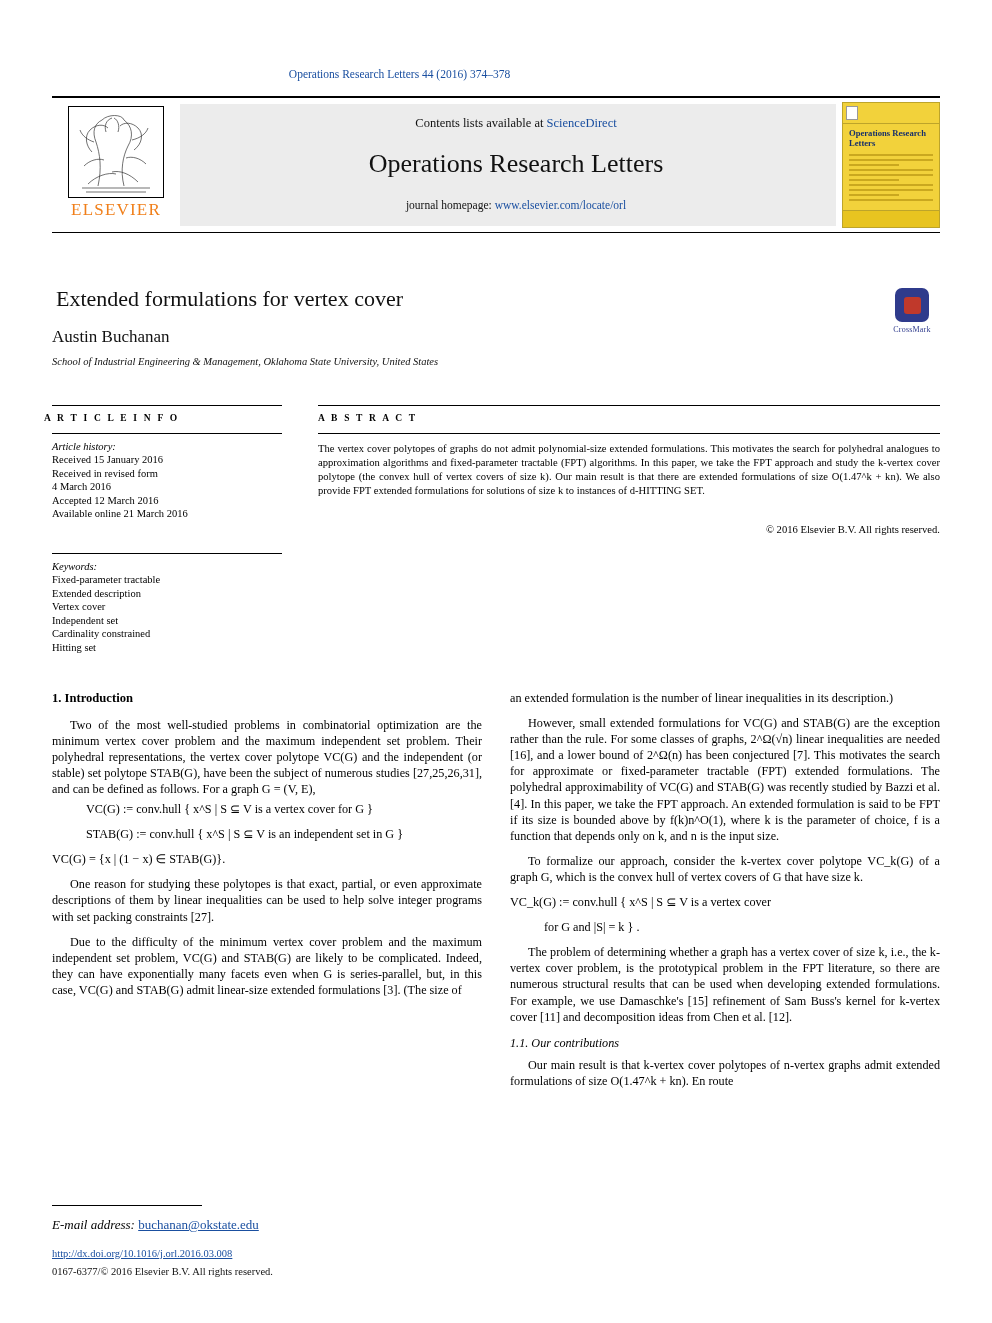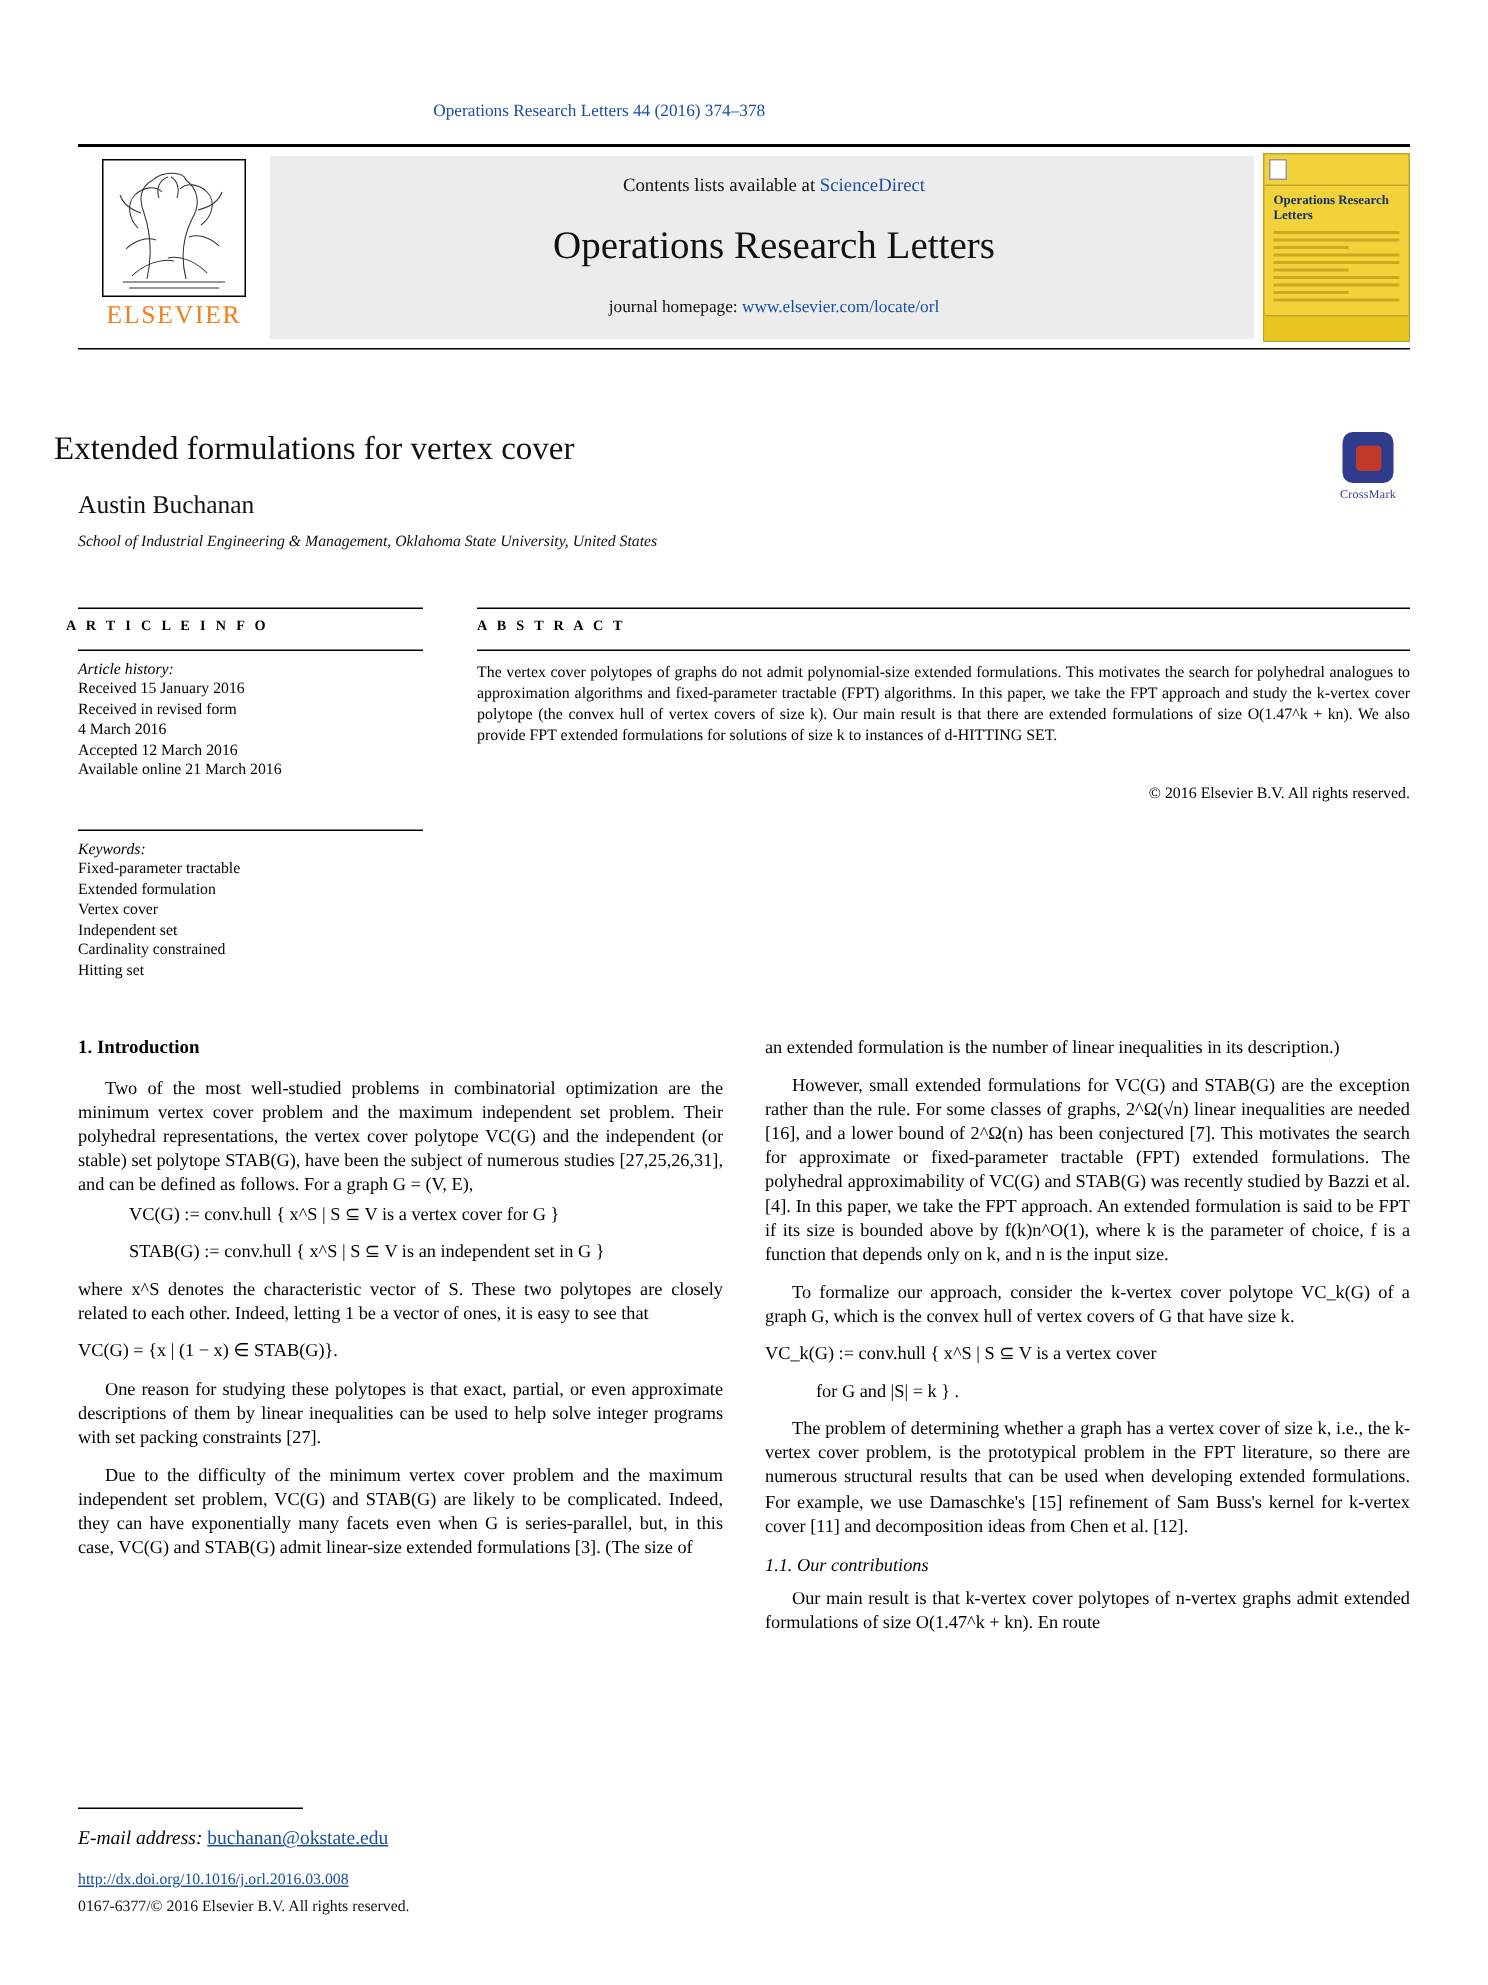--- a/index.html
+++ b/index.html
@@ -52,21 +52,21 @@
   .cov-title{
     font-size:8.6px;font-weight:bold;color:#17306b;padding:5px 6px 2px 6px;line-height:1.15;
   }
   .cov-lines{padding:3px 6px 0 6px;flex:1;}
   .cov-lines div{height:2px;background:#caa81f;margin-bottom:3px;}
   .cov-lines div.short{width:60%;}
   .cov-bottom{height:16px;background:#e8c420;border-top:1px solid #bda42a;}
 
   
   .title{
-    position:absolute;left:36px;top:286px;width:700px;
+    position:absolute;left:56px;top:286px;width:700px;
     font-size:22px;font-family:"Liberation Serif",serif;color:#111;
   }
   .author{
     position:absolute;left:52px;top:327px;font-size:17px;color:#111;
   }
   .affil{
     position:absolute;left:52px;top:356px;font-size:10.5px;font-style:italic;color:#111;
   }
   .crossmark{
     position:absolute;right:52px;top:288px;width:56px;height:56px;
@@ -218,36 +218,35 @@
     <div>Received in revised form</div>
     <div>4 March 2016</div>
     <div>Accepted 12 March 2016</div>
     <div>Available online 21 March 2016</div>
   </div>
 
   <div class="kw-rule"></div>
   <div class="kw">
     <div class="ttl">Keywords:</div>
     <div>Fixed-parameter tractable</div>
-    <div>Extended formulation</div>
+    <div>Extended description</div>
     <div>Vertex cover</div>
     <div>Independent set</div>
     <div>Cardinality constrained</div>
     <div>Hitting set</div>
   </div>
 
   <div class="abstract">The vertex cover polytopes of graphs do not admit polynomial-size extended formulations. This motivates the search for polyhedral analogues to approximation algorithms and fixed-parameter tractable (FPT) algorithms. In this paper, we take the FPT approach and study the k-vertex cover polytope (the convex hull of vertex covers of size k). Our main result is that there are extended formulations of size O(1.47^k + kn). We also provide FPT extended formulations for solutions of size k to instances of d-HITTING SET.</div>
   <div class="abs-copy">© 2016 Elsevier B.V. All rights reserved.</div>
 
   <div class="col col-l">
     <div class="sec">1.  Introduction</div>
     <p>Two of the most well-studied problems in combinatorial optimization are the minimum vertex cover problem and the maximum independent set problem. Their polyhedral representations, the vertex cover polytope VC(G) and the independent (or stable) set polytope STAB(G), have been the subject of numerous studies [27,25,26,31], and can be defined as follows. For a graph G = (V, E),</p>
     <div class="eq-ind">VC(G) := conv.hull { x^S | S ⊆ V is a vertex cover for G }</div>
     <div class="eq-ind">STAB(G) := conv.hull { x^S | S ⊆ V is an independent set in G }</div>
-    <p class="noind">where x^S denotes the characteristic vector of S. These two polytopes are closely related to each other. Indeed, letting 1 be a vector of ones, it is easy to see that</p>
     <div class="eq">VC(G) = {x | (1 − x) ∈ STAB(G)}.</div>
     <p>One reason for studying these polytopes is that exact, partial, or even approximate descriptions of them by linear inequalities can be used to help solve integer programs with set packing constraints [27].</p>
     <div class="gap"></div>
     <p>Due to the difficulty of the minimum vertex cover problem and the maximum independent set problem, VC(G) and STAB(G) are likely to be complicated. Indeed, they can have exponentially many facets even when G is series-parallel, but, in this case, VC(G) and STAB(G) admit linear-size extended formulations [3]. (The size of</p>
   </div>
 
   <div class="col col-r">
     <p class="noind">an extended formulation is the number of linear inequalities in its description.)</p>
     <div class="gap"></div>
     <p>However, small extended formulations for VC(G) and STAB(G) are the exception rather than the rule. For some classes of graphs, 2^Ω(√n) linear inequalities are needed [16], and a lower bound of 2^Ω(n) has been conjectured [7]. This motivates the search for approximate or fixed-parameter tractable (FPT) extended formulations. The polyhedral approximability of VC(G) and STAB(G) was recently studied by Bazzi et al. [4]. In this paper, we take the FPT approach. An extended formulation is said to be FPT if its size is bounded above by f(k)n^O(1), where k is the parameter of choice, f is a function that depends only on k, and n is the input size.</p>

